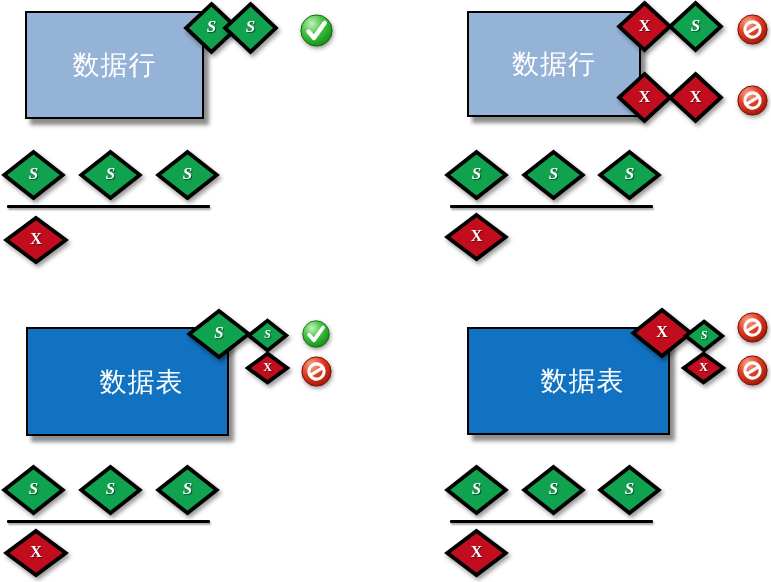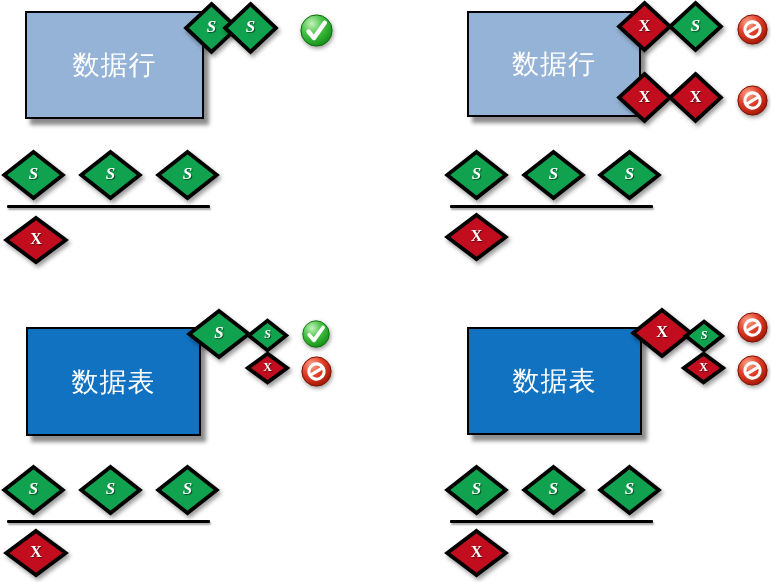--- a/index.html
+++ b/index.html
@@ -5,21 +5,21 @@
   :root{
     --box-light:#95B3D7; --box-dark:#1272C2;
     --green:#10A24E; --red:#C10D1D; --stroke:#000000;
   }
   html,body{margin:0;padding:0;background:#fff;}
   .stage{position:relative;width:771px;height:582px;background:#fff;overflow:hidden;
          font-family:"Liberation Sans",sans-serif;}
   .box{position:absolute;border:2px solid var(--stroke);display:flex;align-items:center;justify-content:center;
        color:#fff;font-size:27px;letter-spacing:1px;box-shadow:5px 6px 4px rgba(0,0,0,.45);}
   .box.light{background:var(--box-light);}
-  .box.dark{background:var(--box-dark);}
+  .box.dark{background:var(--box-dark);padding-left:28px;}
   .dmd{position:absolute;}
   .dmd svg{display:block;width:100%;height:100%;overflow:visible;
            filter:drop-shadow(2px 3px 2px rgba(0,0,0,.40));}
   .dmd polygon{stroke:var(--stroke);stroke-width:3.8px;vector-effect:non-scaling-stroke;stroke-linejoin:miter;}
   .dmd.g polygon{fill:var(--green);}
   .dmd.r polygon{fill:var(--red);}
   .lt{position:absolute;inset:0;display:flex;align-items:center;justify-content:center;
       color:#fff;font-weight:700;font-family:"Liberation Serif",serif;
       text-shadow:1px 1px 1px rgba(0,0,0,.55);padding-bottom:2px;box-sizing:border-box;}
   .it .lt{font-style:italic;}

